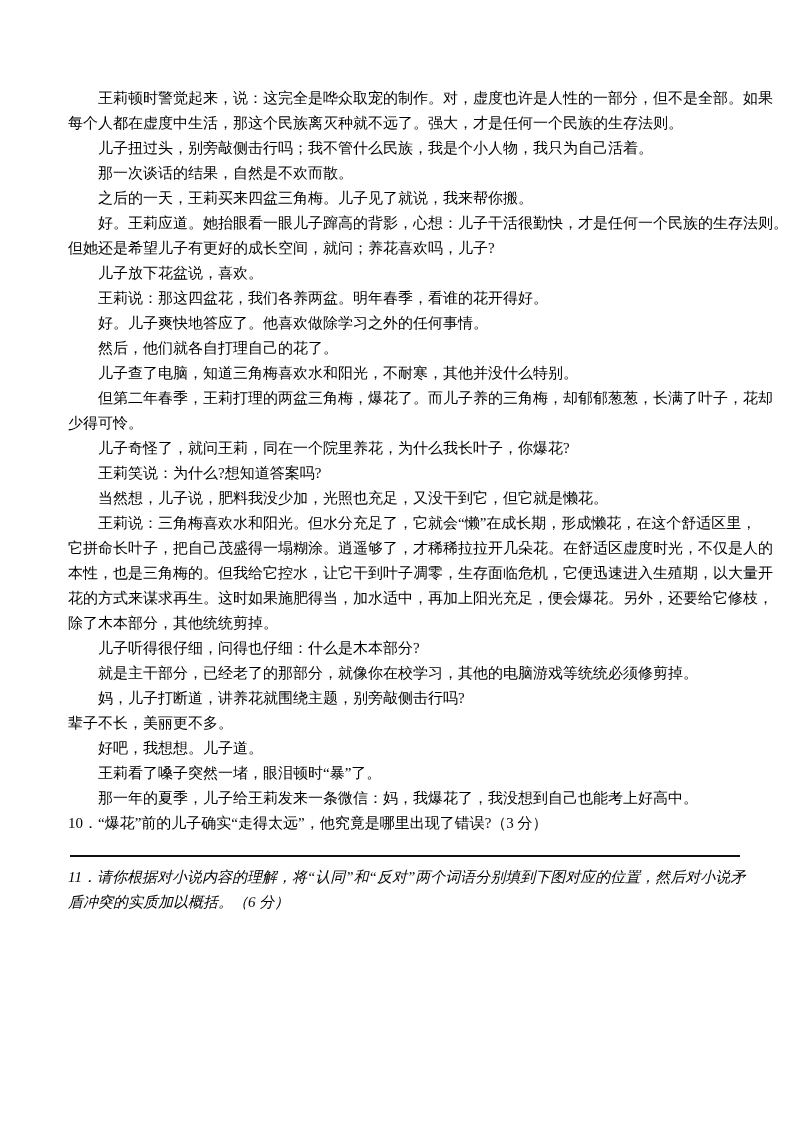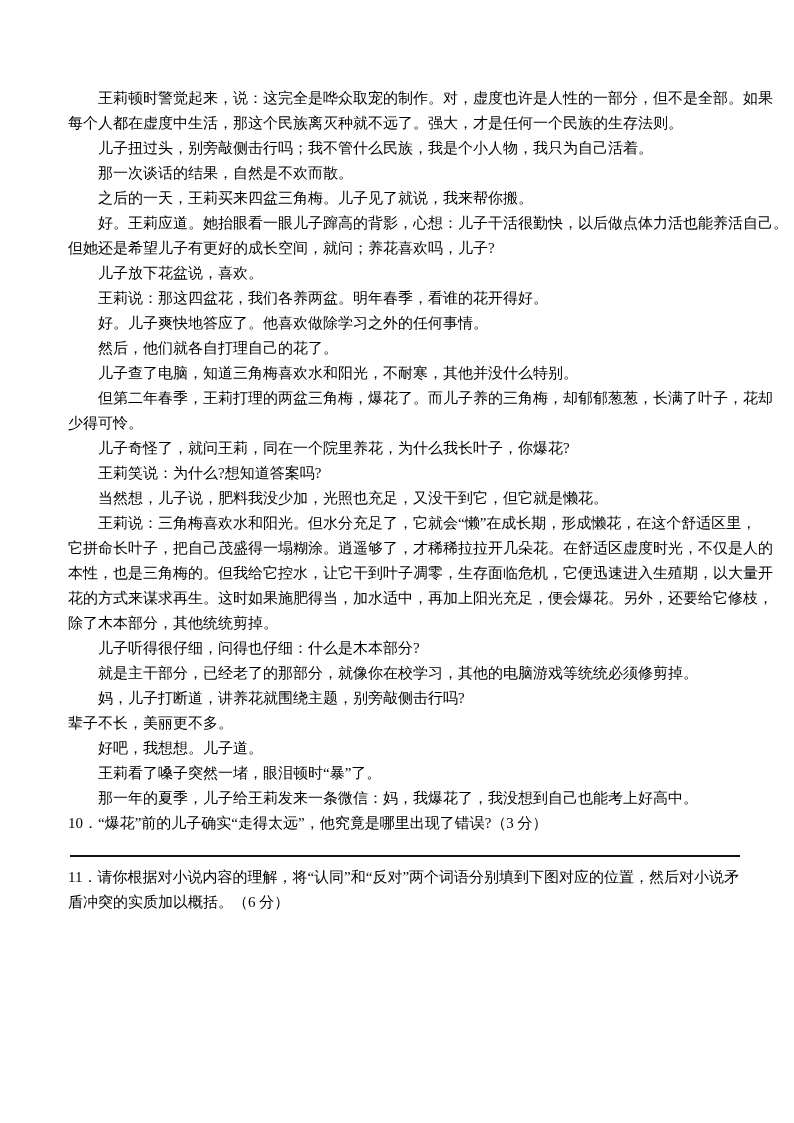--- a/index.html
+++ b/index.html
@@ -37,34 +37,35 @@
     text-underline-offset: 3px;
     text-decoration-thickness: 1px;
   }
   .answer-rule {
     height: 0;
     border-top: 2px solid #111111;
     margin: 19px 4px 0 2px;
   }
   .q11-block {
     margin-top: 8px;
+    font-style: italic;
   }
 </style>
 </head>
 <body>
 
 <div class="page">
   <div class="textblock">
     <div id="story">
         <div class="line indent">王莉顿时警觉起来，说：这完全是哗众取宠的制作。对，虚度也许是人性的一部分，但不是全部。如果</div>
         <div class="line">每个人都在虚度中生活，那这个民族离灭种就不远了。强大，才是任何一个民族的生存法则。</div>
         <div class="line indent">儿子扭过头，别旁敲侧击行吗；我不管什么民族，我是个小人物，我只为自己活着。</div>
         <div class="line indent">那一次谈话的结果，自然是不欢而散。</div>
         <div class="line indent">之后的一天，王莉买来四盆三角梅。儿子见了就说，我来帮你搬。</div>
-        <div class="line indent">好。王莉应道。她抬眼看一眼儿子蹿高的背影，心想：儿子干活很勤快，以后做点体力活也能养活自己。</div>
+        <div class="line indent">好。王莉应道。她抬眼看一眼儿子蹿高的背影，心想：儿子干活很勤快，才是任何一个民族的生存法则。</div>
         <div class="line underline">但她还是希望儿子有更好的成长空间，就问；养花喜欢吗，儿子?</div>
         <div class="line indent">儿子放下花盆说，喜欢。</div>
         <div class="line indent">王莉说：那这四盆花，我们各养两盆。明年春季，看谁的花开得好。</div>
         <div class="line indent">好。儿子爽快地答应了。他喜欢做除学习之外的任何事情。</div>
         <div class="line indent">然后，他们就各自打理自己的花了。</div>
         <div class="line indent">儿子查了电脑，知道三角梅喜欢水和阳光，不耐寒，其他并没什么特别。</div>
         <div class="line indent">但第二年春季，王莉打理的两盆三角梅，爆花了。而儿子养的三角梅，却郁郁葱葱，长满了叶子，花却</div>
         <div class="line">少得可怜。</div>
         <div class="line indent">儿子奇怪了，就问王莉，同在一个院里养花，为什么我长叶子，你爆花?</div>
         <div class="line indent">王莉笑说：为什么?想知道答案吗?</div>

